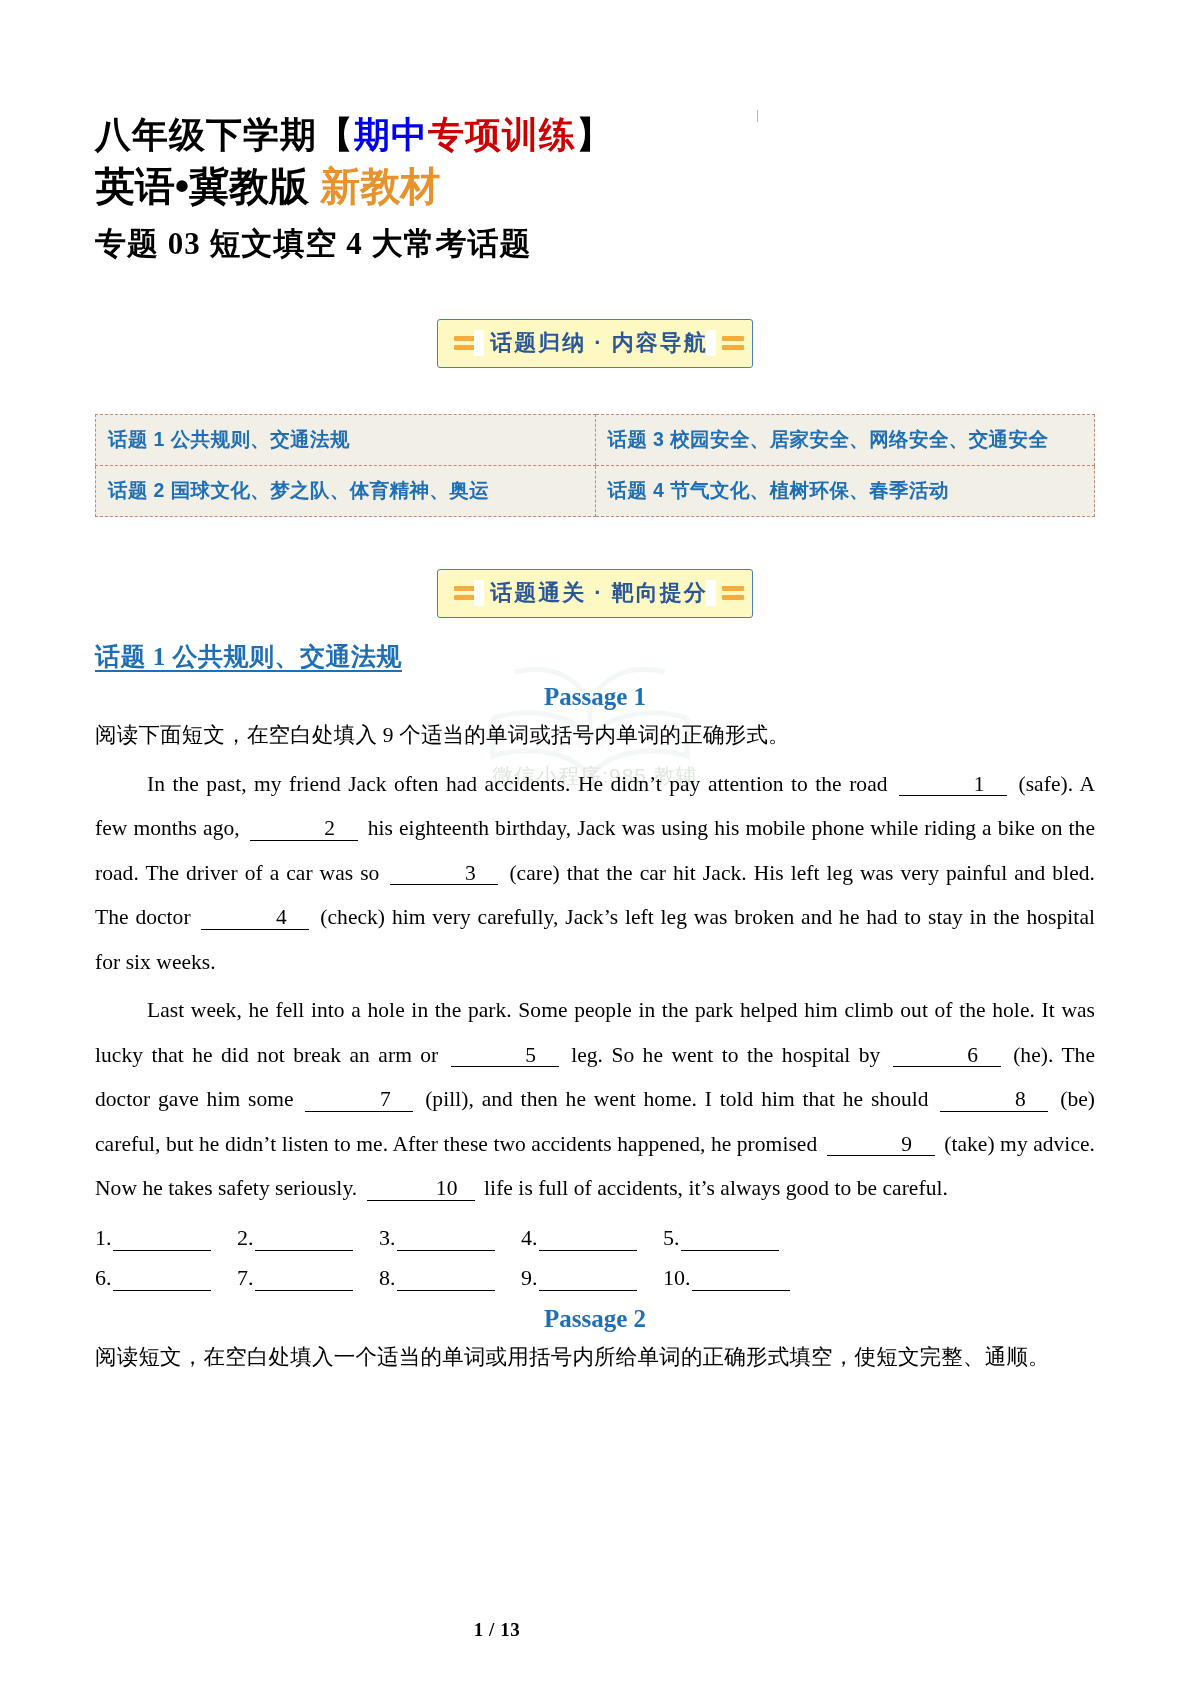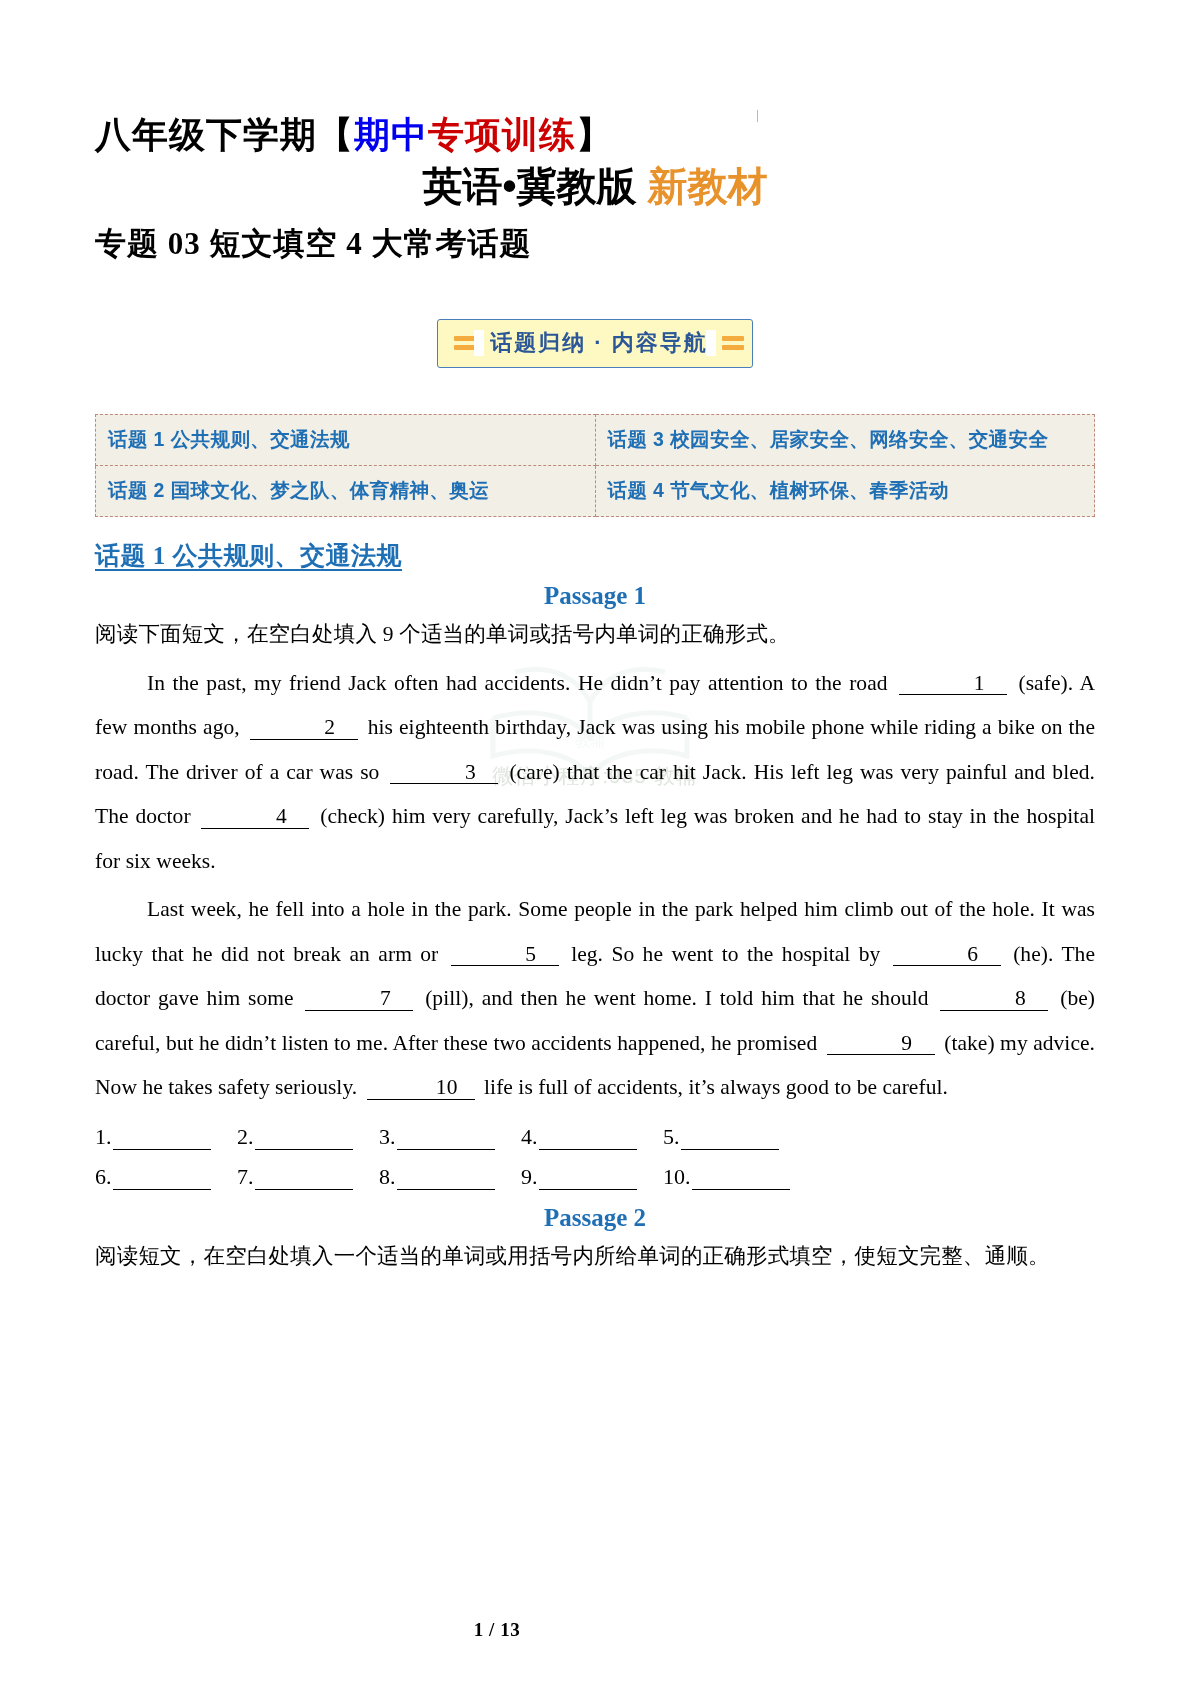--- a/index.html
+++ b/index.html
@@ -62,21 +62,21 @@
     letter-spacing: 1px;
     line-height: 1.08;
     padding-top: 116px;
     white-space: nowrap;
   }
   .title-main .t-black { color: #000000; }
   .title-main .t-blue  { color: #0000ee; }
   .title-main .t-red   { color: #cc0000; }
 
   .title-sub {
-    text-align: center;
+    text-align: left;
     font-family: "Liberation Sans", "DejaVu Sans", sans-serif;
     font-weight: bold;
     font-size: 40px;
     line-height: 1.15;
     margin-top: 8px;
     white-space: nowrap;
   }
   .title-sub .s-black { color: #000000; }
   .title-sub .s-orange { color: #e8922c; }
 
@@ -306,20 +306,29 @@
           <td>话题 1  公共规则、交通法规</td>
           <td>话题 3  校园安全、居家安全、网络安全、交通安全</td>
         </tr>
         <tr>
           <td>话题 2  国球文化、梦之队、体育精神、奥运</td>
           <td>话题 4  节气文化、植树环保、春季活动</td>
         </tr>
       </tbody>
     </table>
 
+    <div class="banner-wrap" style="margin-top:52px;">
+      <div class="banner">
+        <span class="eq-icon"></span>
+        <span class="banner-label">话题通关 · 靶向提分</span>
+        <span class="eq-icon"></span>
+        <span class="notch left"></span>
+        <span class="notch right"></span>
+      </div>
+    </div>
 
     <div class="topic-heading">话题 1  公共规则、交通法规</div>
 
     <div class="passage-title">Passage 1</div>
     <div class="instruction">阅读下面短文，在空白处填入 9 个适当的单词或括号内单词的正确形式。</div>
 
     <div class="para">In the past, my friend Jack often had accidents. He didn’t pay attention to the road <span class="blank">1</span> (safe). A few months ago, <span class="blank">2</span> his eighteenth birthday, Jack was using his mobile phone while riding a bike on the road. The driver of a car was so <span class="blank">3</span> (care) that the car hit Jack. His left leg was very painful and bled. The doctor <span class="blank">4</span> (check) him very carefully, Jack’s left leg was broken and he had to stay in the hospital for six weeks.</div>
     <div class="para second">Last week, he fell into a hole in the park. Some people in the park helped him climb out of the hole. It was lucky that he did not break an arm or <span class="blank">5</span> leg. So he went to the hospital by <span class="blank">6</span> (he). The doctor gave him some <span class="blank">7</span> (pill), and then he went home. I told him that he should <span class="blank">8</span> (be) careful, but he didn’t listen to me. After these two accidents happened, he promised <span class="blank">9</span> (take) my advice. Now he takes safety seriously. <span class="blank">10</span> life is full of accidents, it’s always good to be careful.</div>
 
     <div class="answers">

